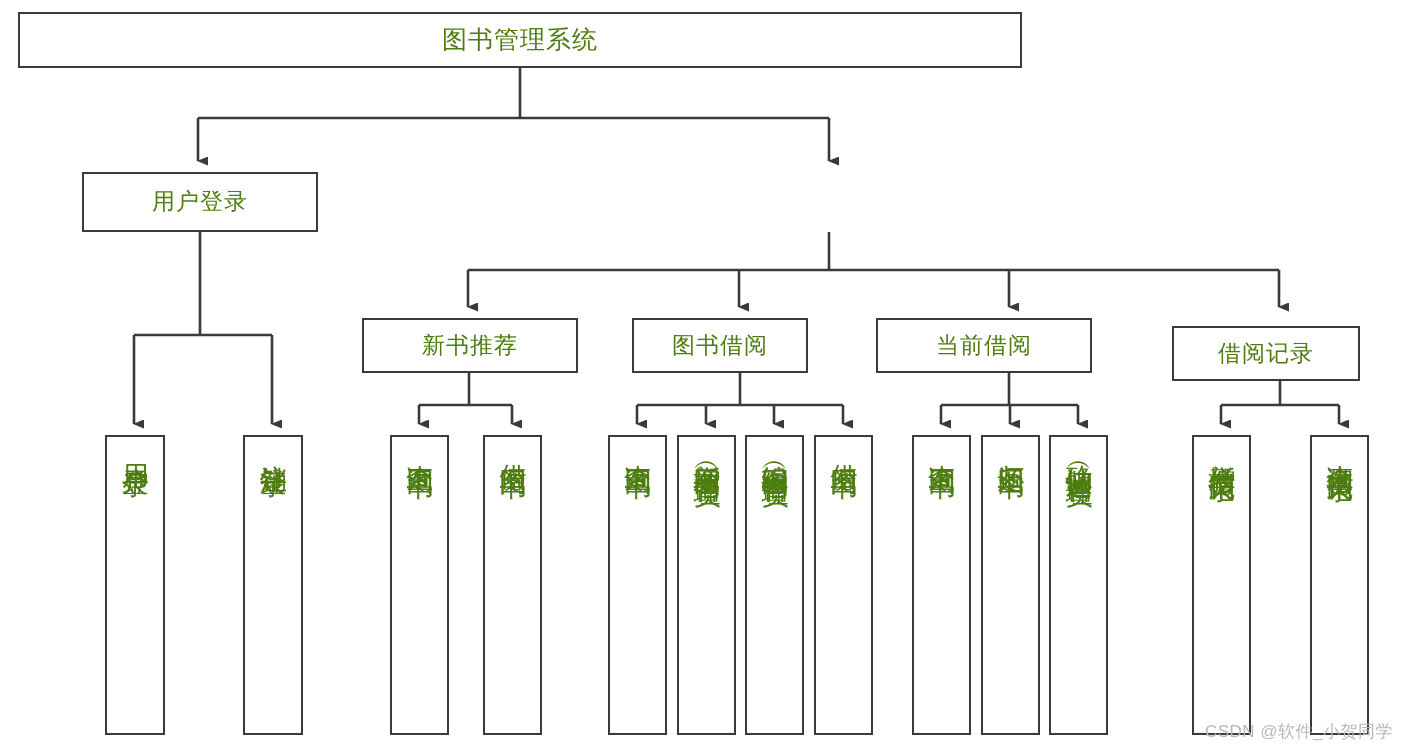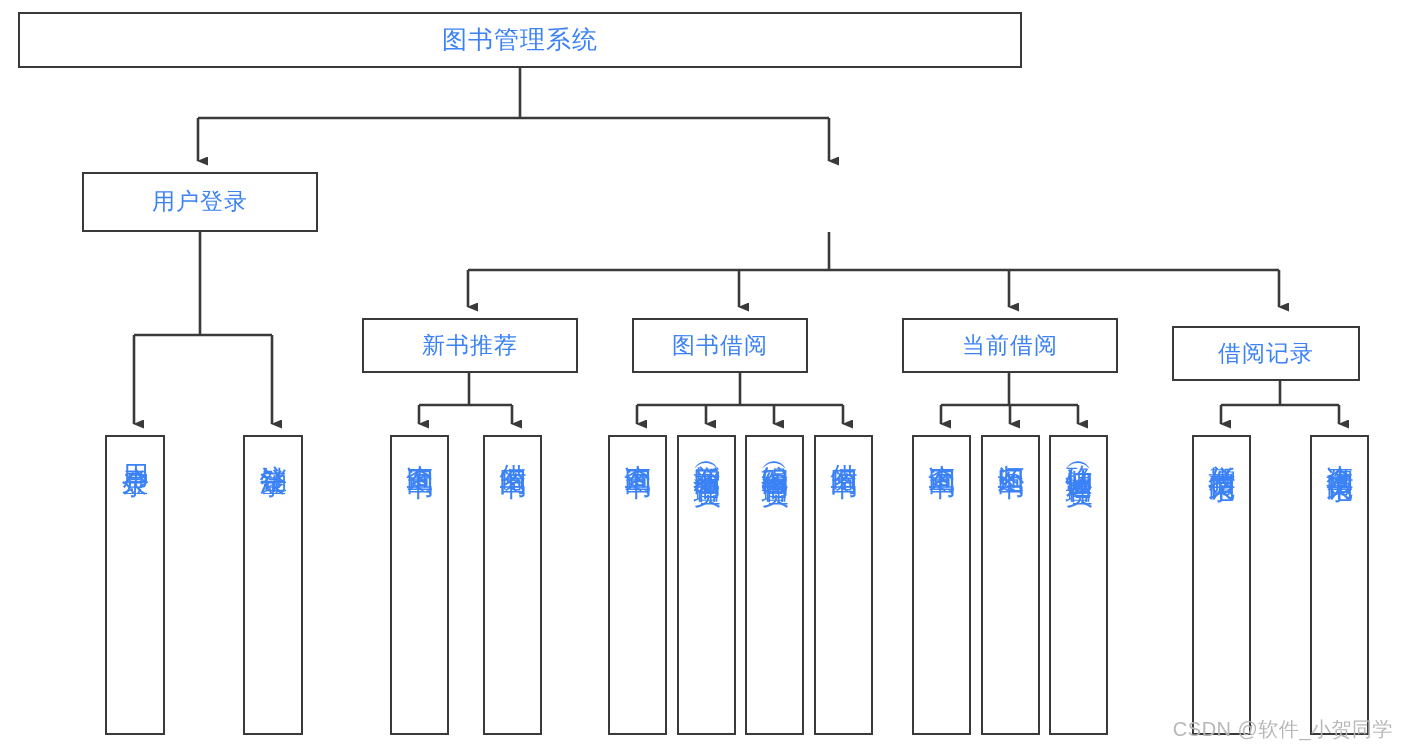--- a/index.html
+++ b/index.html
@@ -32,21 +32,21 @@
     background: #ffffff;
     display: flex;
     align-items: center;
     justify-content: center;
     color: #1a1a1a;
   }
   .node-label {
     display: block;
     text-align: center;
     line-height: 1.18;
-    color: #3b82f6;
+    color: #4d7c0f;
   }
   .node.horizontal .node-label {
     writing-mode: horizontal-tb;
     font-size: 23px;
     letter-spacing: 1px;
   }
   .node.vertical {
     align-items: flex-start;
     justify-content: center;
     padding-top: 6px;
@@ -59,21 +59,21 @@
     letter-spacing: 2.5px;
     white-space: nowrap;
   }
   #root-node .node-label {
     font-size: 25px;
   }
   #watermark {
     position: absolute;
     right: 12px;
     bottom: 4px;
-    font-size: 20px;
+    font-size: 17px;
     color: #b8b8b8;
     letter-spacing: 0.5px;
     white-space: nowrap;
     text-align: center;
   }
 </style>
 </head>
 <body>
 
 <div id="canvas">
@@ -135,21 +135,21 @@
   <div class="node horizontal" style="left:82px; top:172px; width:236px; height:60px;">
     <span class="node-label">用户登录</span>
   </div>
 
   <div class="node horizontal" style="left:362px; top:318px; width:216px; height:55px;">
     <span class="node-label">新书推荐</span>
   </div>
   <div class="node horizontal" style="left:632px; top:318px; width:176px; height:55px;">
     <span class="node-label">图书借阅</span>
   </div>
-  <div class="node horizontal" style="left:902px; top:318px; width:216px; height:55px;">
+  <div class="node horizontal" style="left:876px; top:318px; width:216px; height:55px;">
     <span class="node-label">当前借阅</span>
   </div>
   <div class="node horizontal" style="left:1172px; top:326px; width:188px; height:55px;">
     <span class="node-label">借阅记录</span>
   </div>
 
   <div class="node vertical" style="left:105px; top:435px; width:60px; height:300px;">
     <span class="node-label">用户登录</span>
   </div>
   <div class="node vertical" style="left:243px; top:435px; width:60px; height:300px;">

